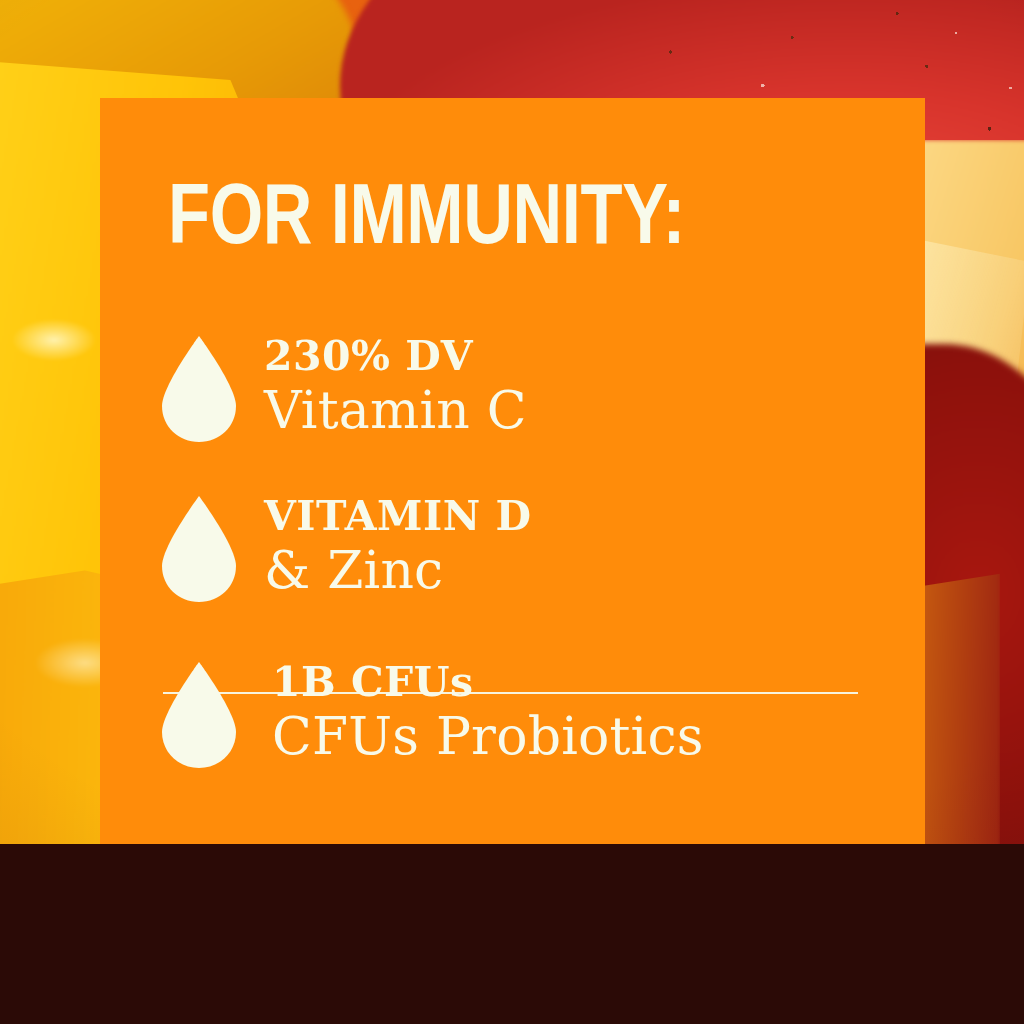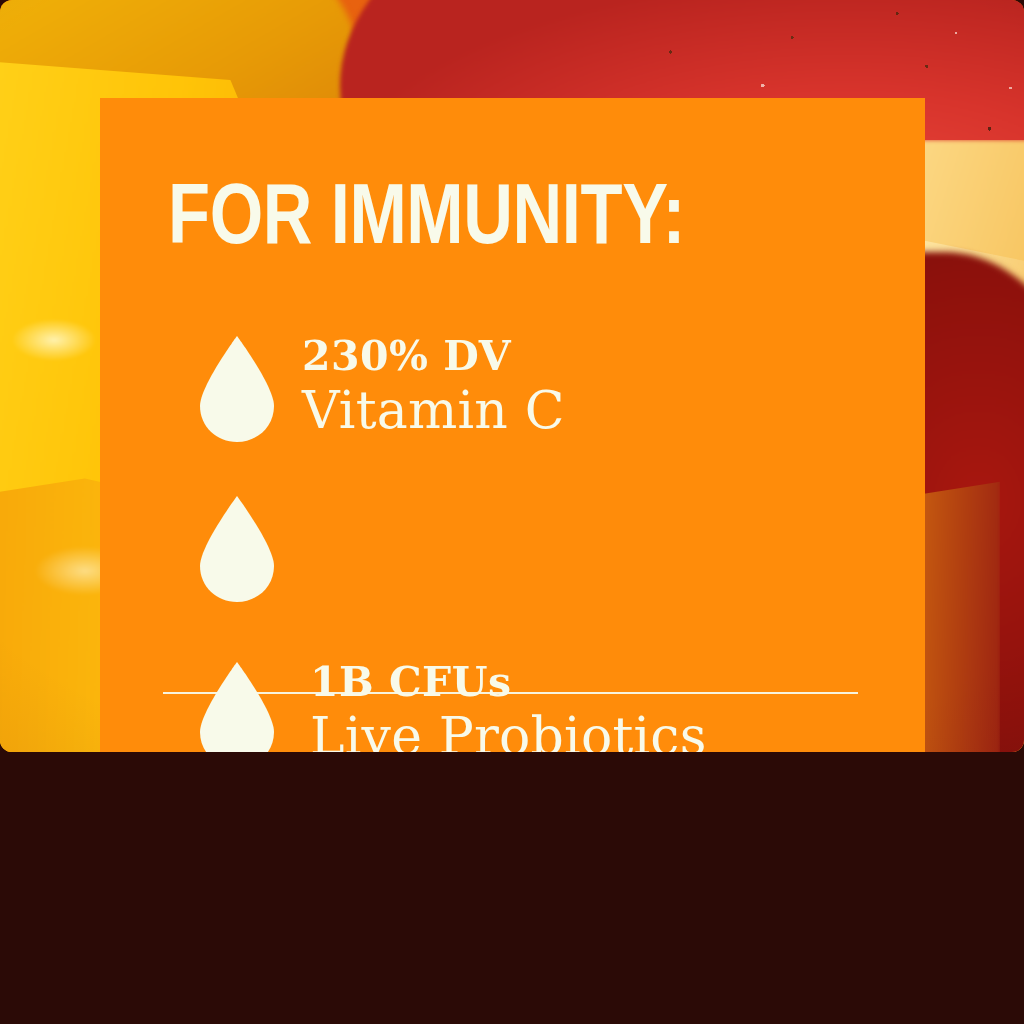--- a/index.html
+++ b/index.html
@@ -3,24 +3,23 @@
 <meta charset="utf-8">
 <style>
   html, body {
     margin: 0;
     padding: 0;
     background: #2b0a06;
   }
   #stage {
     position: relative;
     width: 1024px;
-    height: 752px;
+    height: 844px;
     overflow: hidden;
     font-family: "Liberation Sans", sans-serif;
-    border-radius: 12px;
   }
 
   
   .bg-base {
     position: absolute;
     inset: 0;
     background: #e8620f;
   }
   
   .bg-citrus-left {
@@ -190,21 +189,21 @@
     position: absolute;
     left: 0;
     top: 222px;
     width: 825px;
   }
   .row {
     position: relative;
     display: flex;
     align-items: center;
     height: 138px;
-    padding-left: 94px;
+    padding-left: 56px;
     box-sizing: border-box;
   }
   .row-2 { height: 182px; }
   .row-3 { height: 150px; gap: 8px; }
 
   .droplet {
     flex: 0 0 auto;
     width: 86px;
     height: 110px;
     margin-right: 22px;
@@ -286,33 +285,37 @@
         </div>
 
         <div class="divider divider-1"></div>
 
         <div class="row row-2">
           <span class="droplet">
             <svg viewBox="0 0 86 110" xmlns="http://www.w3.org/2000/svg" aria-hidden="true">
               <path d="M43 2 C43 2 6 52 6 72 C6 92.5 22.6 108 43 108 C63.4 108 80 92.5 80 72 C80 52 43 2 43 2 Z" fill="#F8FAEA"></path>
             </svg>
           </span>
+          <span class="row-text">
+            <span class="row-title">VITAMIN D</span>
+            <span class="row-sub">&amp; Zinc</span>
+          </span>
         </div>
 
         <div class="divider divider-2"></div>
 
         <div class="row row-3">
           <span class="droplet">
             <svg viewBox="0 0 86 110" xmlns="http://www.w3.org/2000/svg" aria-hidden="true">
               <path d="M43 2 C43 2 6 52 6 72 C6 92.5 22.6 108 43 108 C63.4 108 80 92.5 80 72 C80 52 43 2 43 2 Z" fill="#F8FAEA"></path>
             </svg>
           </span>
           <span class="row-text">
             <span class="row-title">1B CFUs</span>
-            <span class="row-sub">Live Probiotics</span>
+            <span class="row-sub">CFUs Probiotics</span>
           </span>
         </div>
 
       </div>
     </div>
   </div>
 
 </div>
 
 </body></html>

